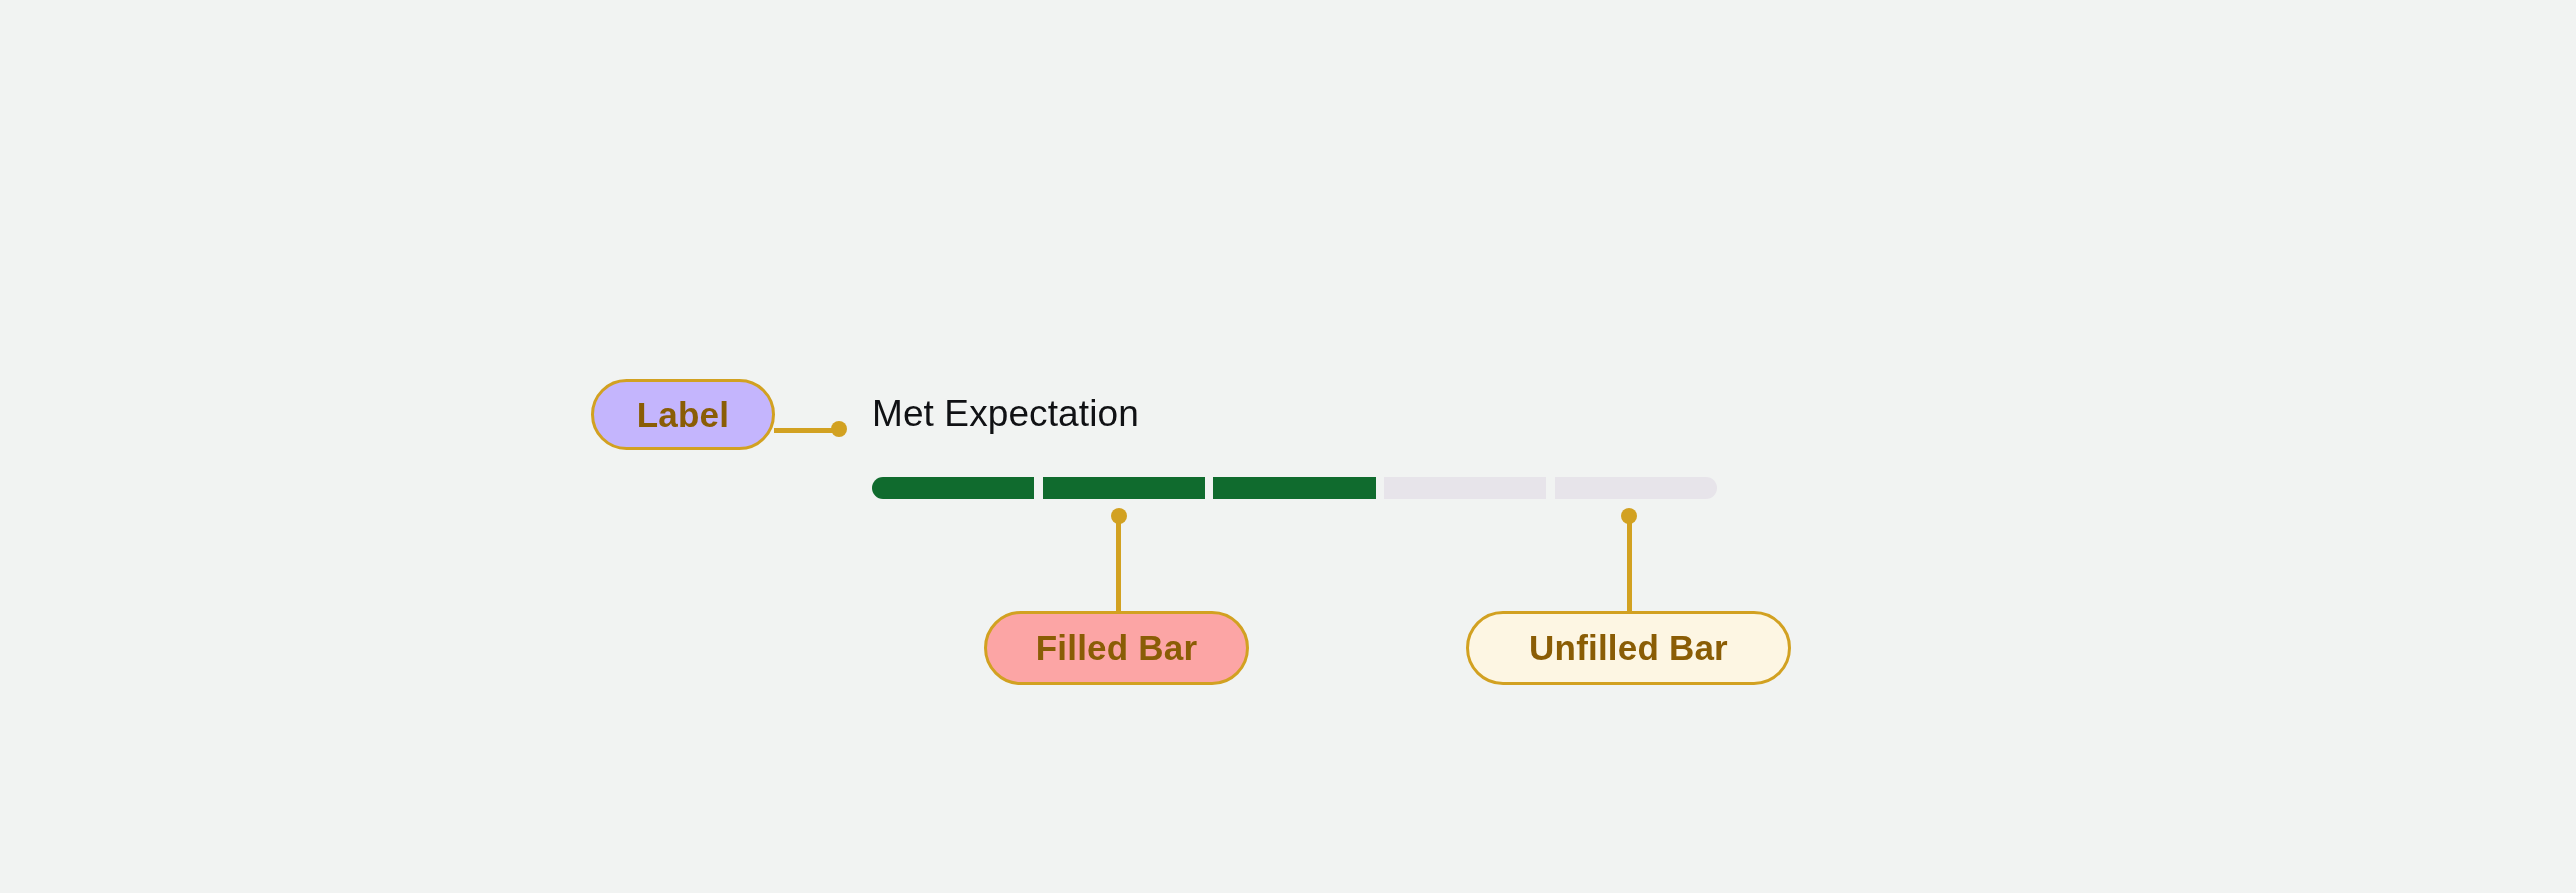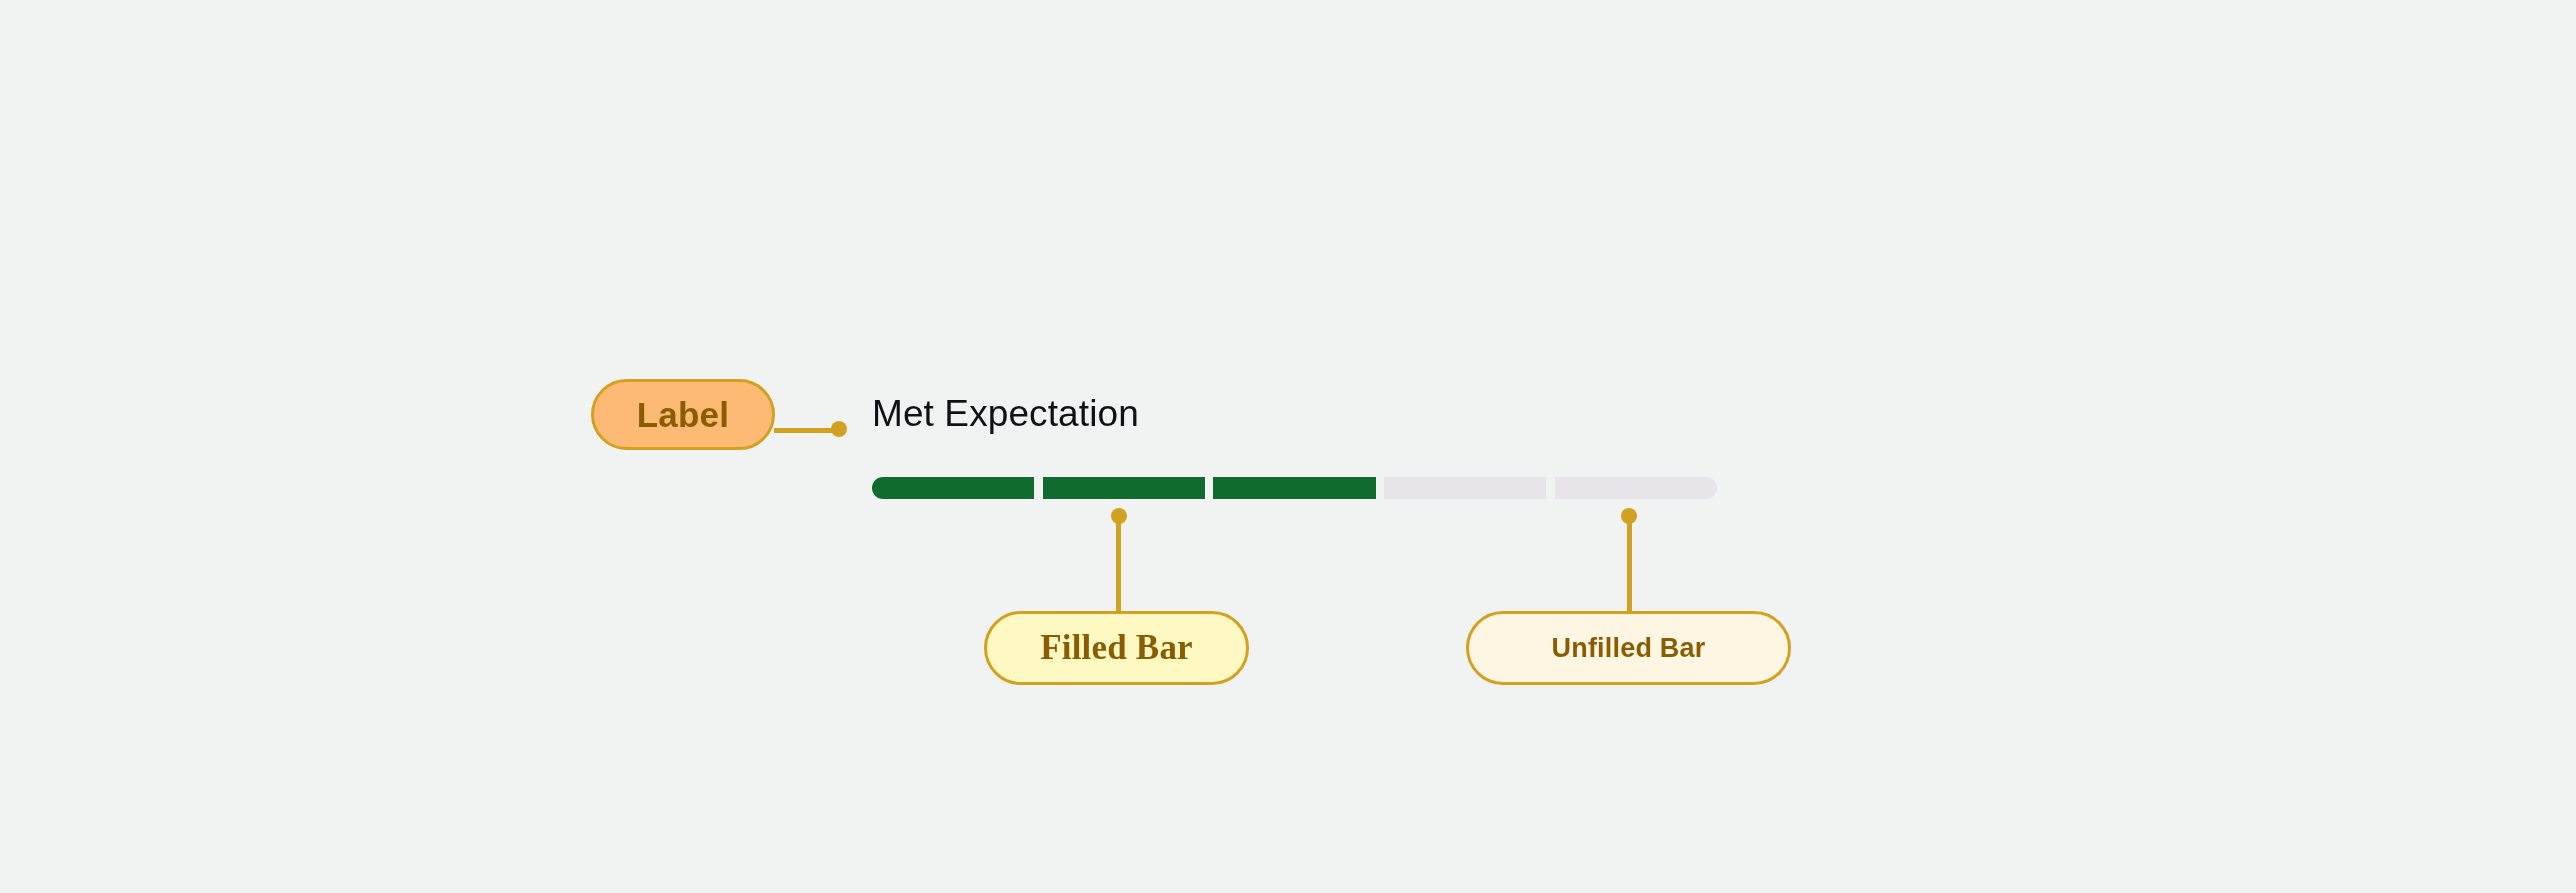--- a/index.html
+++ b/index.html
@@ -91,21 +91,21 @@
     top: 611px;
     width: 265px;
     height: 74px;
     font-size: 35px;
   }
   #callout-unfilled {
     left: 1466px;
     top: 611px;
     width: 325px;
     height: 74px;
-    font-size: 27px;
+    font-size: 35px;
   }
 
   
   .conn {
     position: absolute;
     background: #d2a121;
   }
   .conn-h {
     height: 4.7px;
   }
@@ -160,25 +160,25 @@
 
     <div class="bar-track">
       <div class="bar-seg filled" style="background: rgb(16, 107, 46);"></div>
       <div class="bar-seg filled" style="background: rgb(16, 107, 46);"></div>
       <div class="bar-seg filled" style="background: rgb(16, 107, 46);"></div>
       <div class="bar-seg" style="background: rgb(231, 228, 234);"></div>
       <div class="bar-seg" style="background: rgb(231, 228, 234);"></div>
     </div>
   </div>
 
-  <div class="callout" id="callout-label" style="background: #fdba74; border-color: rgb(210, 161, 33); color: rgb(138, 93, 5);">Label</div>
+  <div class="callout" id="callout-label" style="background: #c4b5fd; border-color: rgb(210, 161, 33); color: rgb(138, 93, 5);">Label</div>
   <div class="conn conn-h" id="conn-label-line" style="background: rgb(210, 161, 33);"></div>
   <div class="conn-dot" id="conn-label-dot" style="background: rgb(210, 161, 33);"></div>
 
-  <div class="callout" id="callout-filled" style="background: #fef9c3; border-color: rgb(210, 161, 33); color: rgb(138, 93, 5); font-family: Liberation Serif, serif;">Filled Bar</div>
+  <div class="callout" id="callout-filled" style="background: #fca5a5; border-color: rgb(210, 161, 33); color: rgb(138, 93, 5);">Filled Bar</div>
   <div class="conn conn-v" id="conn-filled-line" style="background: rgb(210, 161, 33);"></div>
   <div class="conn-dot" id="conn-filled-dot" style="background: rgb(210, 161, 33);"></div>
 
   <div class="callout" id="callout-unfilled" style="background: rgb(253, 246, 227); border-color: rgb(210, 161, 33); color: rgb(138, 93, 5);">Unfilled Bar</div>
   <div class="conn conn-v" id="conn-unfilled-line" style="background: rgb(210, 161, 33);"></div>
   <div class="conn-dot" id="conn-unfilled-dot" style="background: rgb(210, 161, 33);"></div>
 
 </div>
 
 

